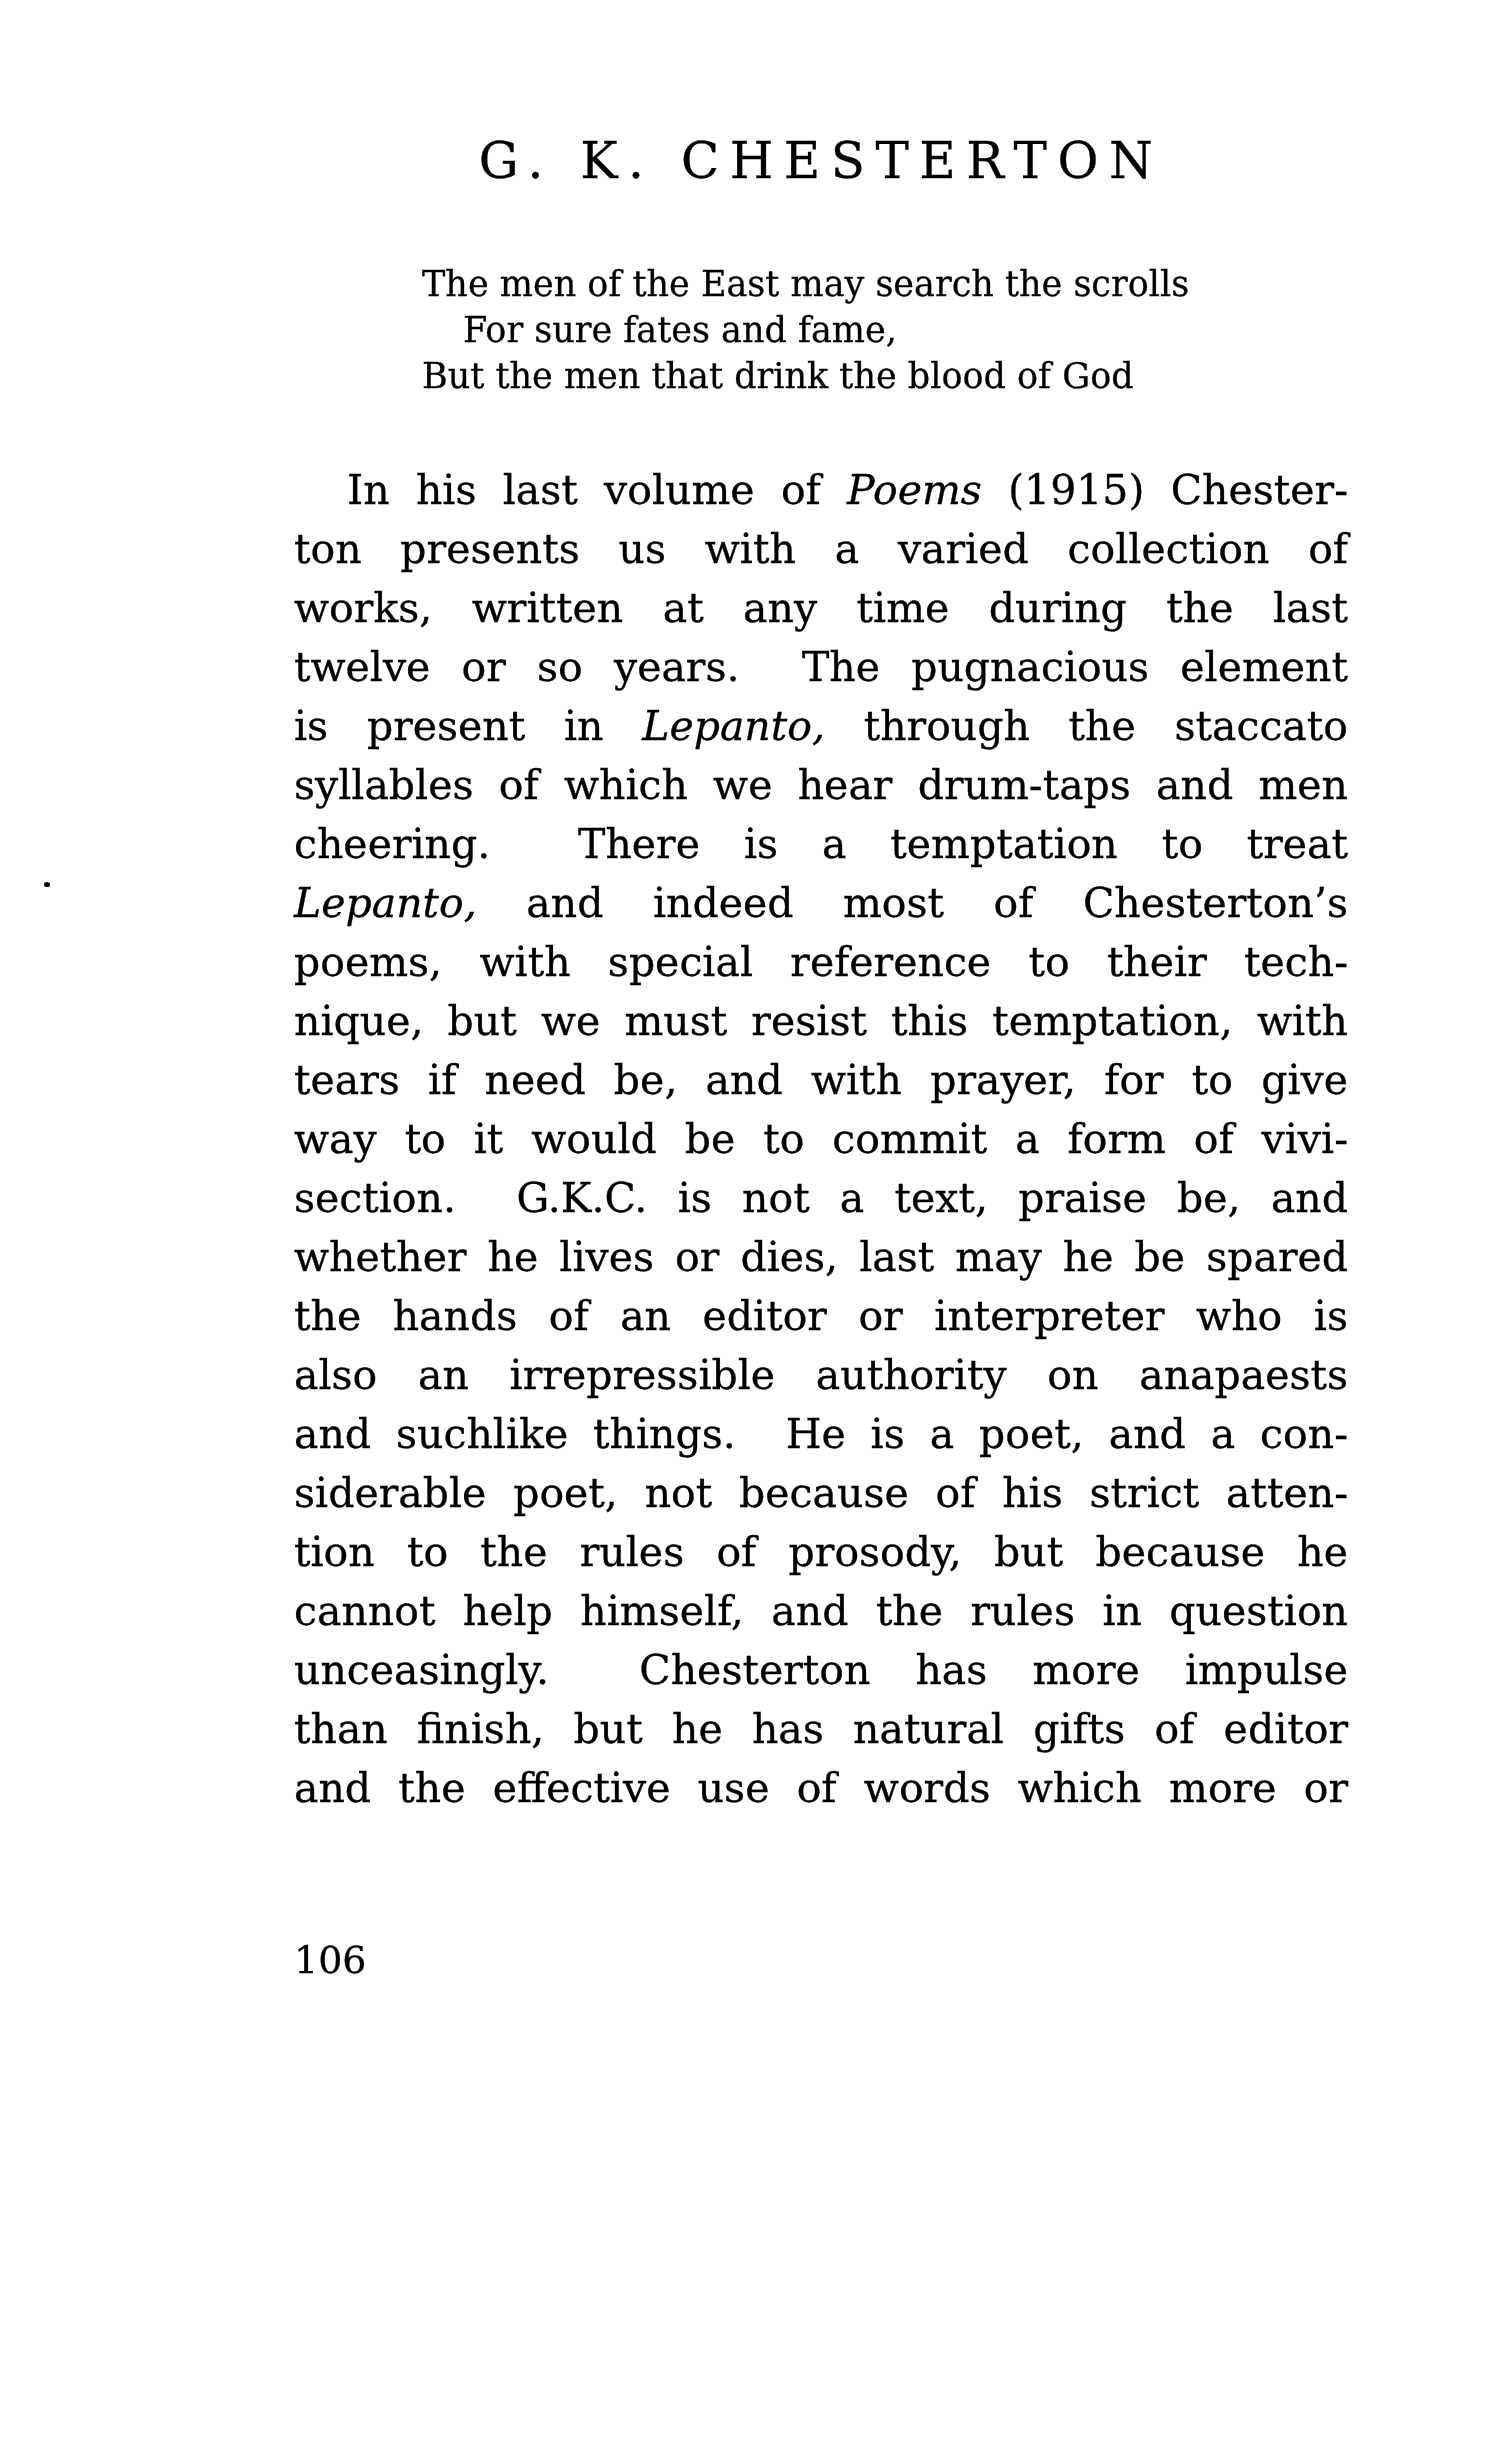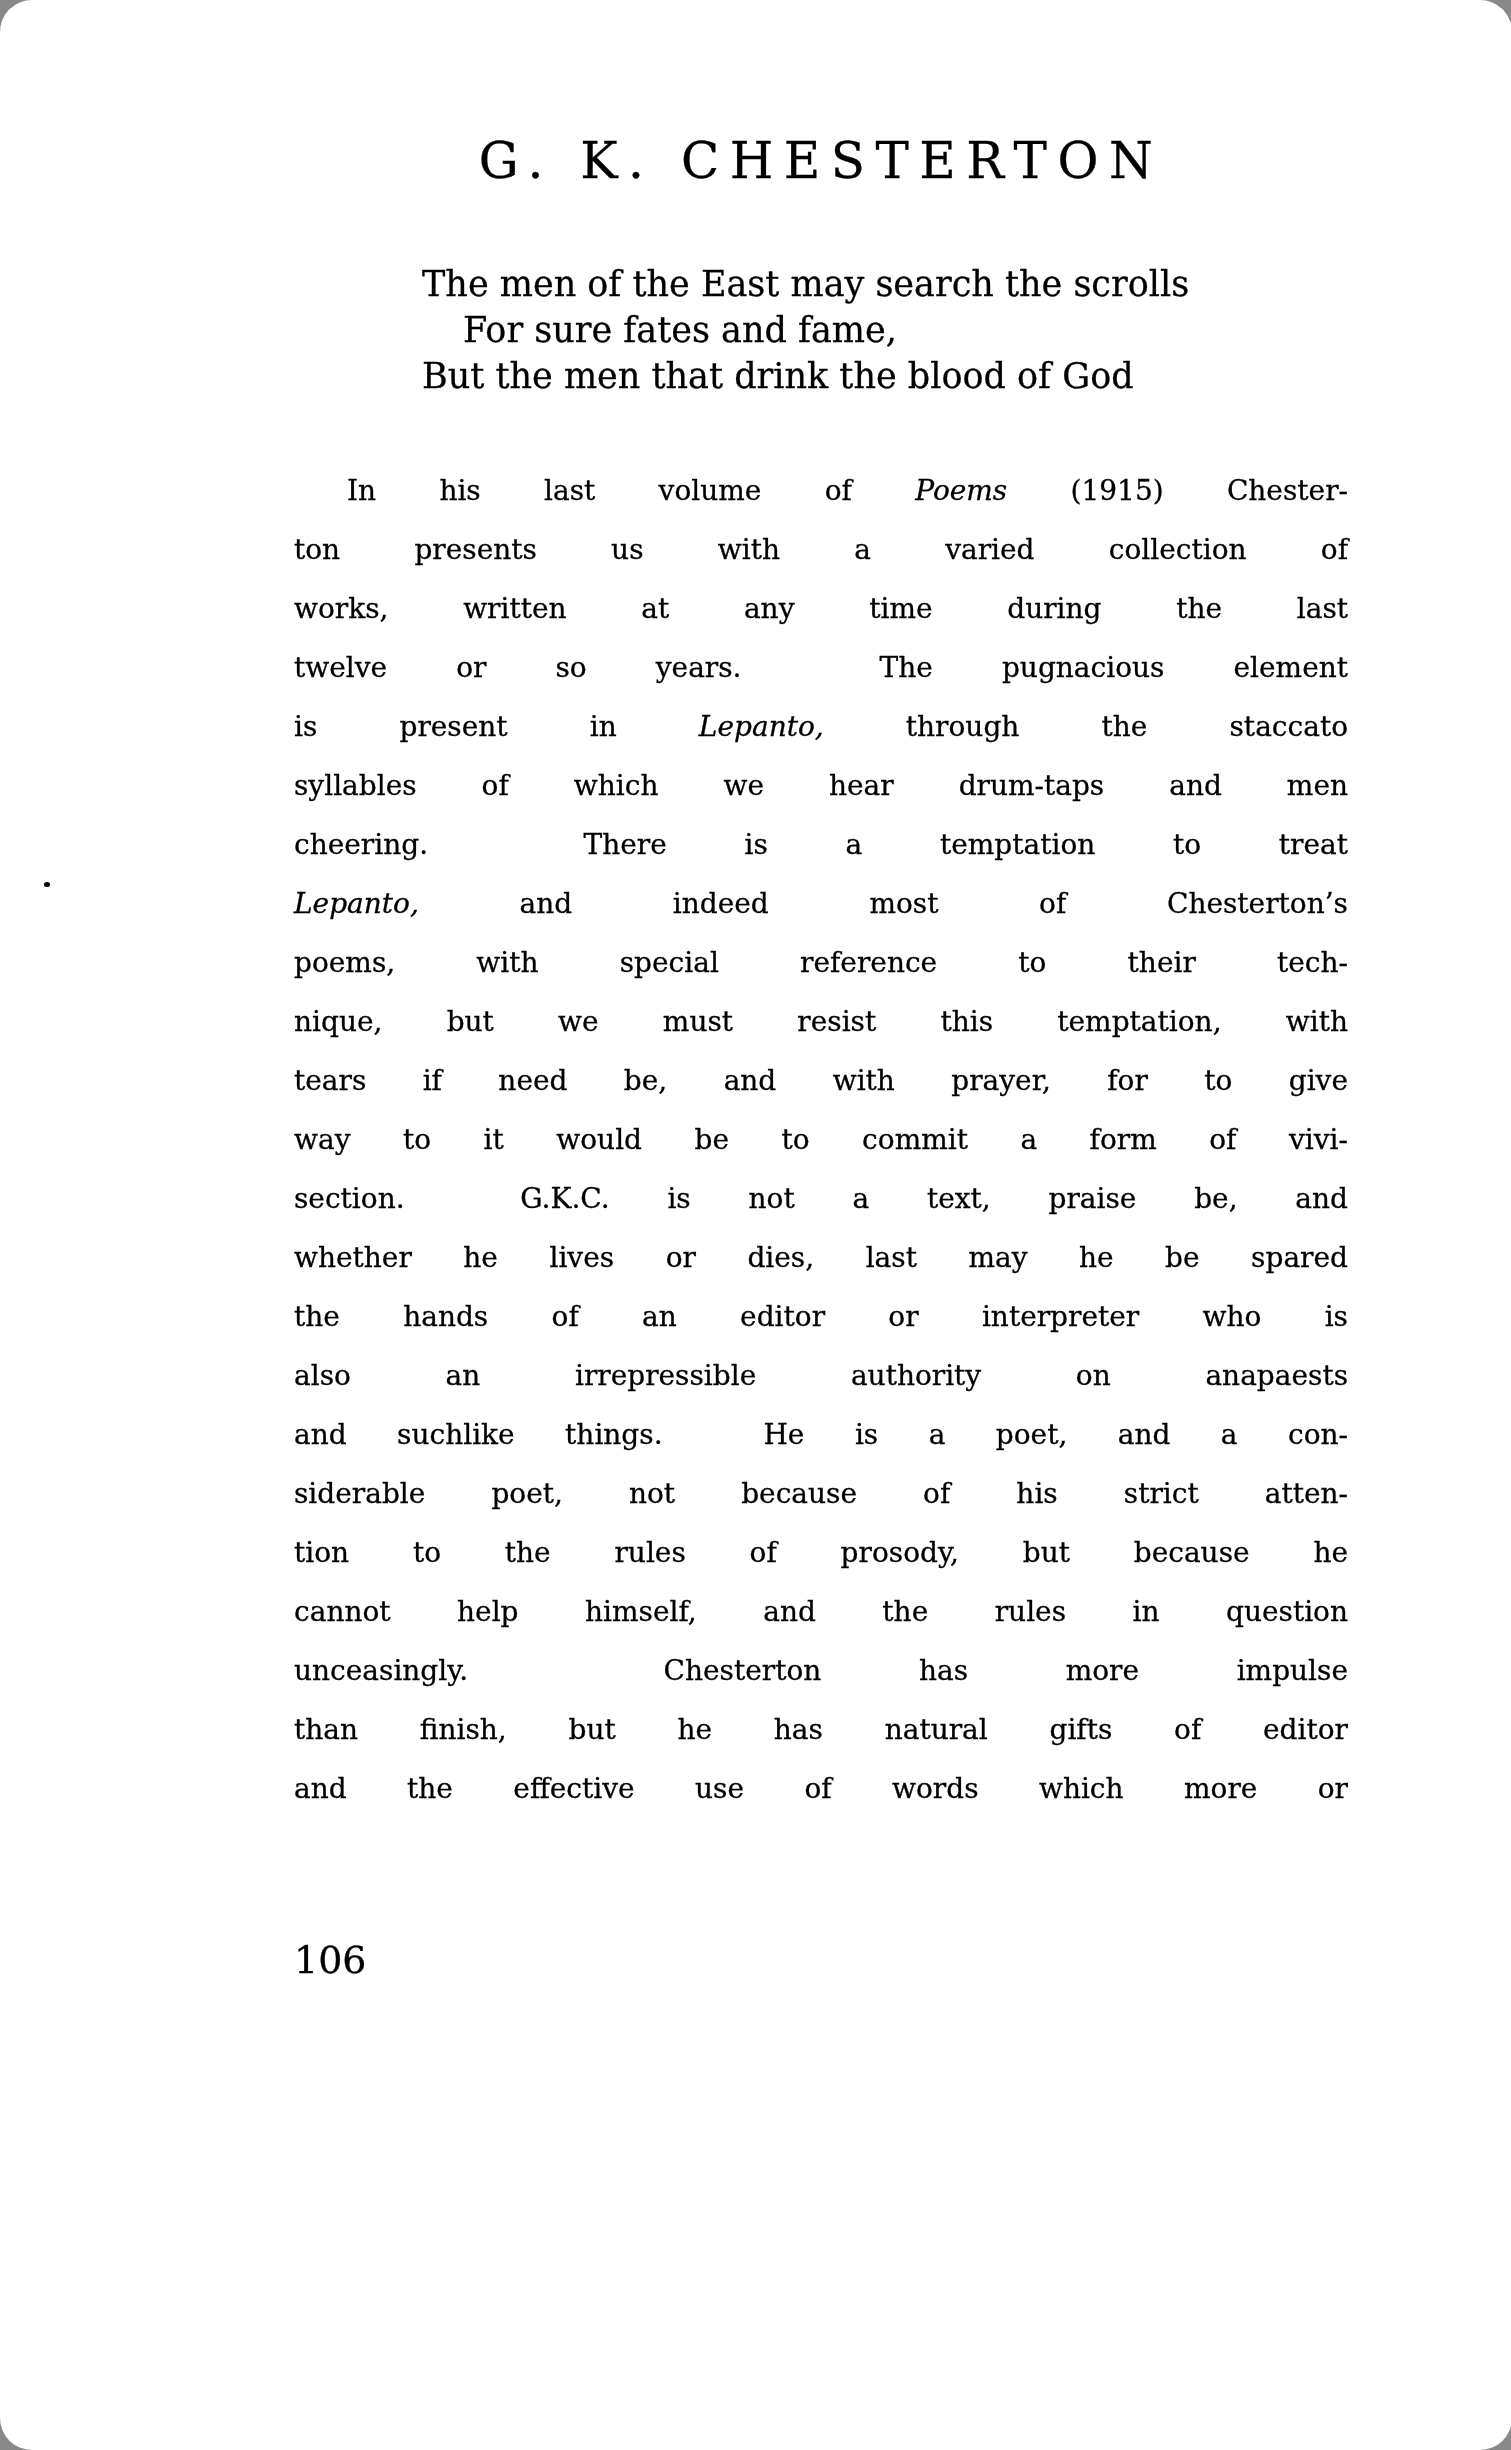--- a/index.html
+++ b/index.html
@@ -7,21 +7,20 @@
     padding: 0;
     background: #888;
   }
   .page {
     position: relative;
     width: 1512px;
     height: 2450px;
     margin: 0 auto;
     overflow: hidden;
     font-family: "DejaVu Serif", serif;
-    border-radius: 32px;
     -webkit-text-stroke: 0.3px currentColor;
   }
   .title {
     position: absolute;
     left: 294px;
     top: 136px;
     width: 1054px;
     text-align: center;
     font-size: 50px;
     line-height: 1;
@@ -37,21 +36,21 @@
     white-space: nowrap;
   }
   .verse-line.ind {
     margin-left: 41px;
   }
   .body-block {
     position: absolute;
     left: 294px;
     top: 461px;
     width: 1054px;
-    font-size: 28px;
+    font-size: 41px;
     line-height: 59px;
   }
   .body-line {
     height: 59px;
     text-align: justify;
     text-align-last: justify;
   }
   .body-line.first {
     text-indent: 53px;
   }

